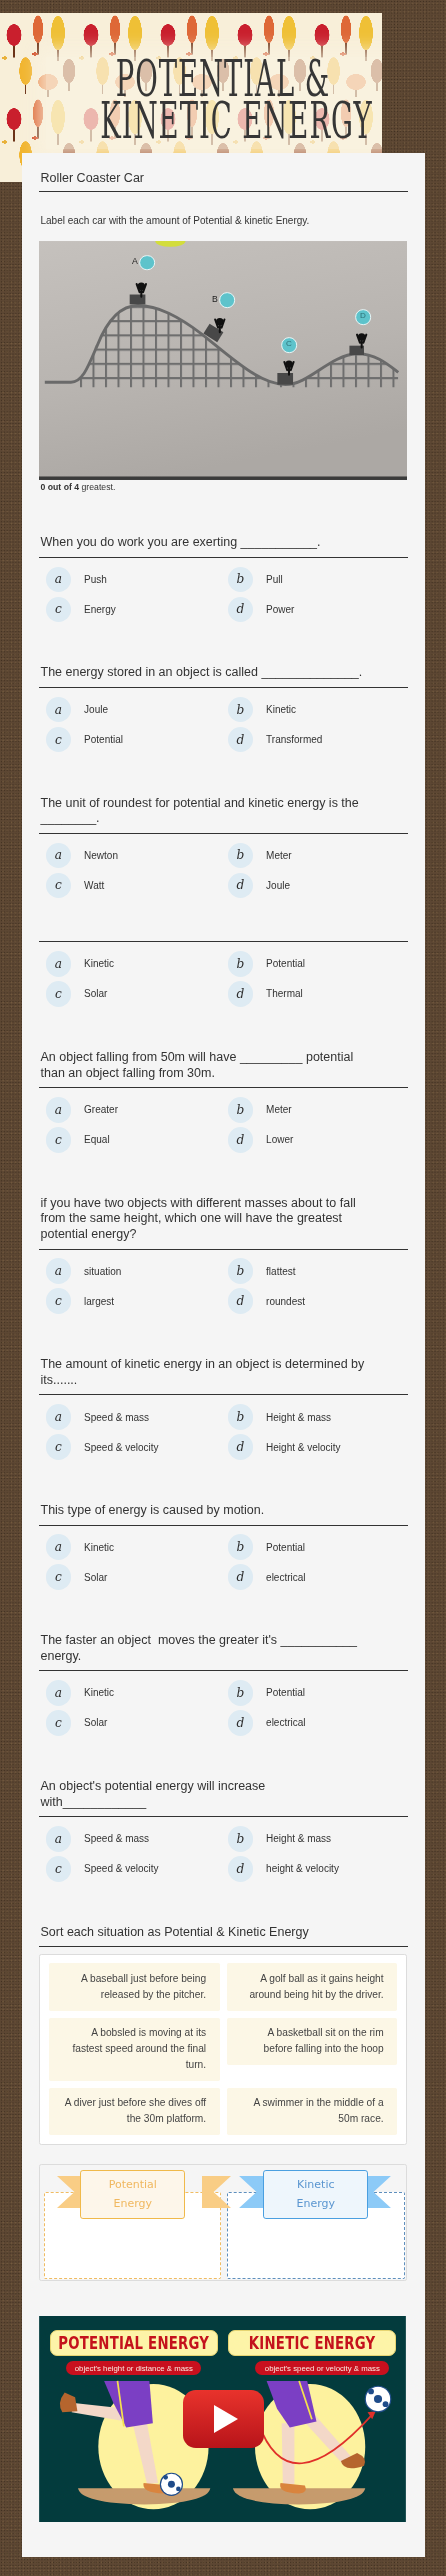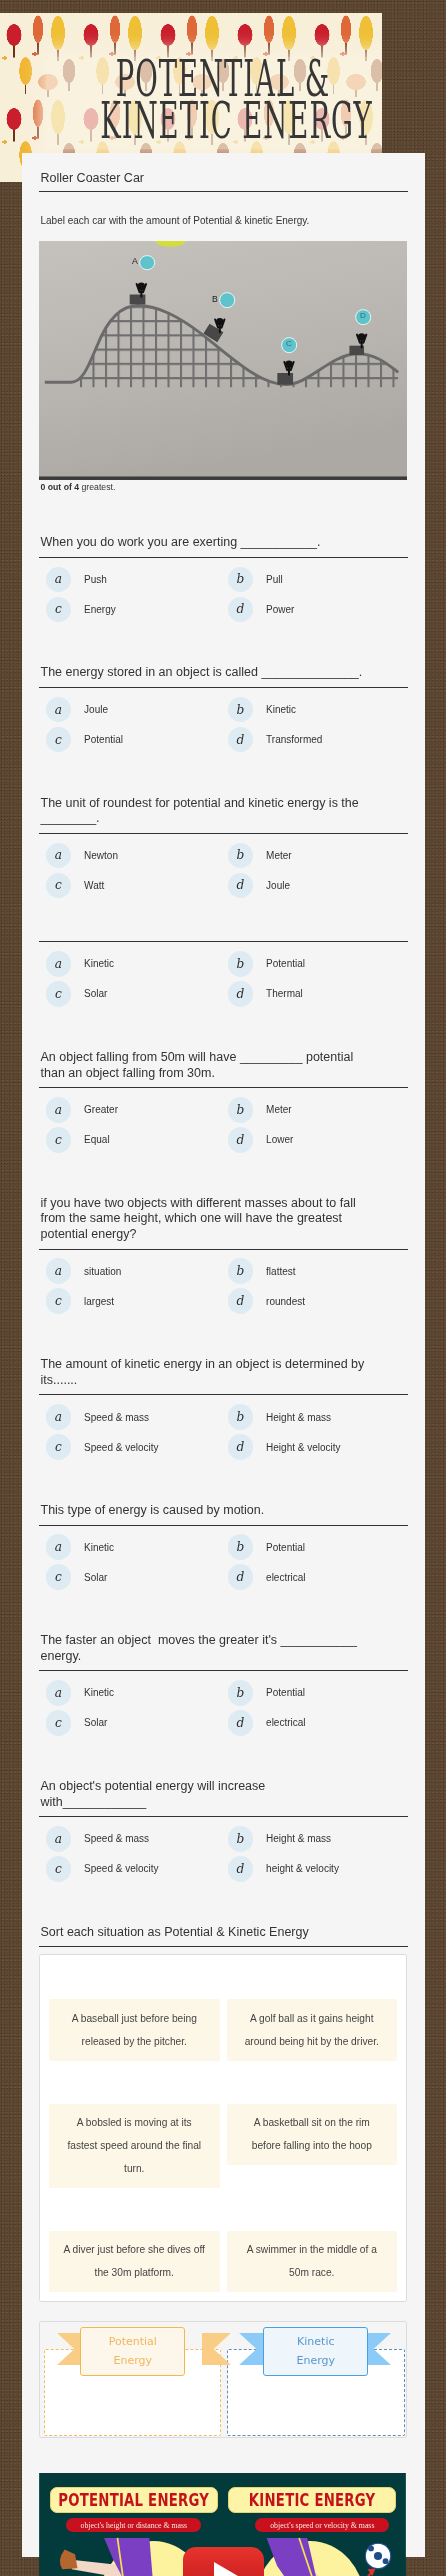--- a/index.html
+++ b/index.html
@@ -54,41 +54,41 @@
 .q-text.narrow{max-width:291px;}
 .q .rule{margin-top:5.8px;}
 .q-options{margin-top:7px;display:grid;grid-template-columns:182px 1fr;grid-auto-rows:30px;}
 .opt{display:flex;align-items:center;padding-left:5.2px;cursor:pointer;}
 .opt-circle{flex:none;width:25.6px;height:25.6px;border-radius:50%;background:#deebf3;display:flex;align-items:center;justify-content:center;font-family:"DejaVu Serif",serif;font-style:italic;font-size:12.2px;color:#2e2e2e;}
 .opt-label{margin-left:12.8px;font-size:10px;color:#333;}
 
 
 .sort-section{margin-top:41px;}
 .sort-box{margin-top:7px;margin-left:-1.2px;width:368px;background:#fff;border:0.6px solid #dcdcdc;border-radius:2.3px;padding:8.7px 9.3px 8.7px 8.7px;display:grid;grid-template-columns:1fr 1fr;column-gap:7px;row-gap:6.4px;align-items:start;}
-.sort-card{background:#fcf7e6;border-radius:1.7px;padding:7.6px 13.4px 8.1px;text-align:center;font-size:10.2px;line-height:23px;color:#444;cursor:grab;margin-top:36px;}
+.sort-card{background:#fcf7e6;border-radius:1.7px;padding:7.6px 13.4px 8.1px;text-align:right;font-size:10.2px;line-height:16px;color:#444;cursor:grab;}
 
 .drop-box{position:relative;margin-top:19px;margin-left:-1.2px;width:368px;height:117px;background:#f5f5f5;border:0.6px solid #dcdcdc;border-radius:2.3px;}
 .zone{position:absolute;top:27px;height:87px;background:#fff;border-radius:1.7px;}
 .zone-pot{left:3.5px;width:177px;border:1.2px dashed #f0bc62;}
 .zone-kin{left:187px;width:178px;border:1.2px dashed #5e8fbd;}
 .ribbon{position:absolute;top:10.5px;height:32px;width:35px;}
 .banner{position:absolute;top:5.2px;width:105px;height:49px;border-radius:2.9px;border:1.2px solid;display:flex;align-items:center;justify-content:center;text-align:center;}
 .banner span{display:block;width:64px;font-family:"DejaVu Sans",sans-serif;font-size:11px;line-height:18.6px;}
 .banner-pot{left:40px;background:#fdf6ea;border-color:#f0b94a;}
 .banner-pot span{color:#f0b860;}
 .banner-kin{left:223px;background:#eef6fc;border-color:#4a9fe0;}
 .banner-kin span{color:#5b96d0;}
 
 
 .video{position:relative;margin-top:35px;margin-left:-1.2px;width:367px;height:206px;overflow:hidden;}
 .video svg{position:absolute;left:0;top:0;}
 .v-title{position:absolute;top:14px;height:25.6px;width:168px;background:#fdf4a8;border:1.2px solid #e6d472;border-radius:7px;display:flex;align-items:center;justify-content:center;overflow:hidden;}
 .v-title span{font-family:"DejaVu Sans",sans-serif;font-weight:bold;font-size:17px;color:#c4121c;white-space:nowrap;letter-spacing:0.3px;transform:scaleX(.78);}
 .v-title-left{left:10.5px;} .v-title-right{left:189px;}
-.v-pill{position:absolute;top:45px;height:14px;border-radius:7px;background:#c8101e;color:#fbe9e0;font-size:7.8px;display:flex;align-items:center;justify-content:center;white-space:nowrap;font-family:Liberation Serif, serif;}
+.v-pill{position:absolute;top:45px;height:14px;border-radius:7px;background:#c8101e;color:#fbe9e0;font-size:7.8px;display:flex;align-items:center;justify-content:center;white-space:nowrap;}
 .v-pill-left{left:27px;width:135px;} .v-pill-right{left:216px;width:134px;}
 .play-btn{position:absolute;left:144px;top:74px;width:81px;height:58px;border-radius:12.8px;background:linear-gradient(#e8332c,#b8141a);border:none;cursor:pointer;display:flex;align-items:center;justify-content:center;}
 .play-tri{width:0;height:0;border-left:24.4px solid #fff;border-top:14.5px solid transparent;border-bottom:14.5px solid transparent;margin-left:4.6px;}
 </style>
 </head>
 <body>
 
 <div class="header">
   <div class="header-fade"></div>
   <div class="header-title">

